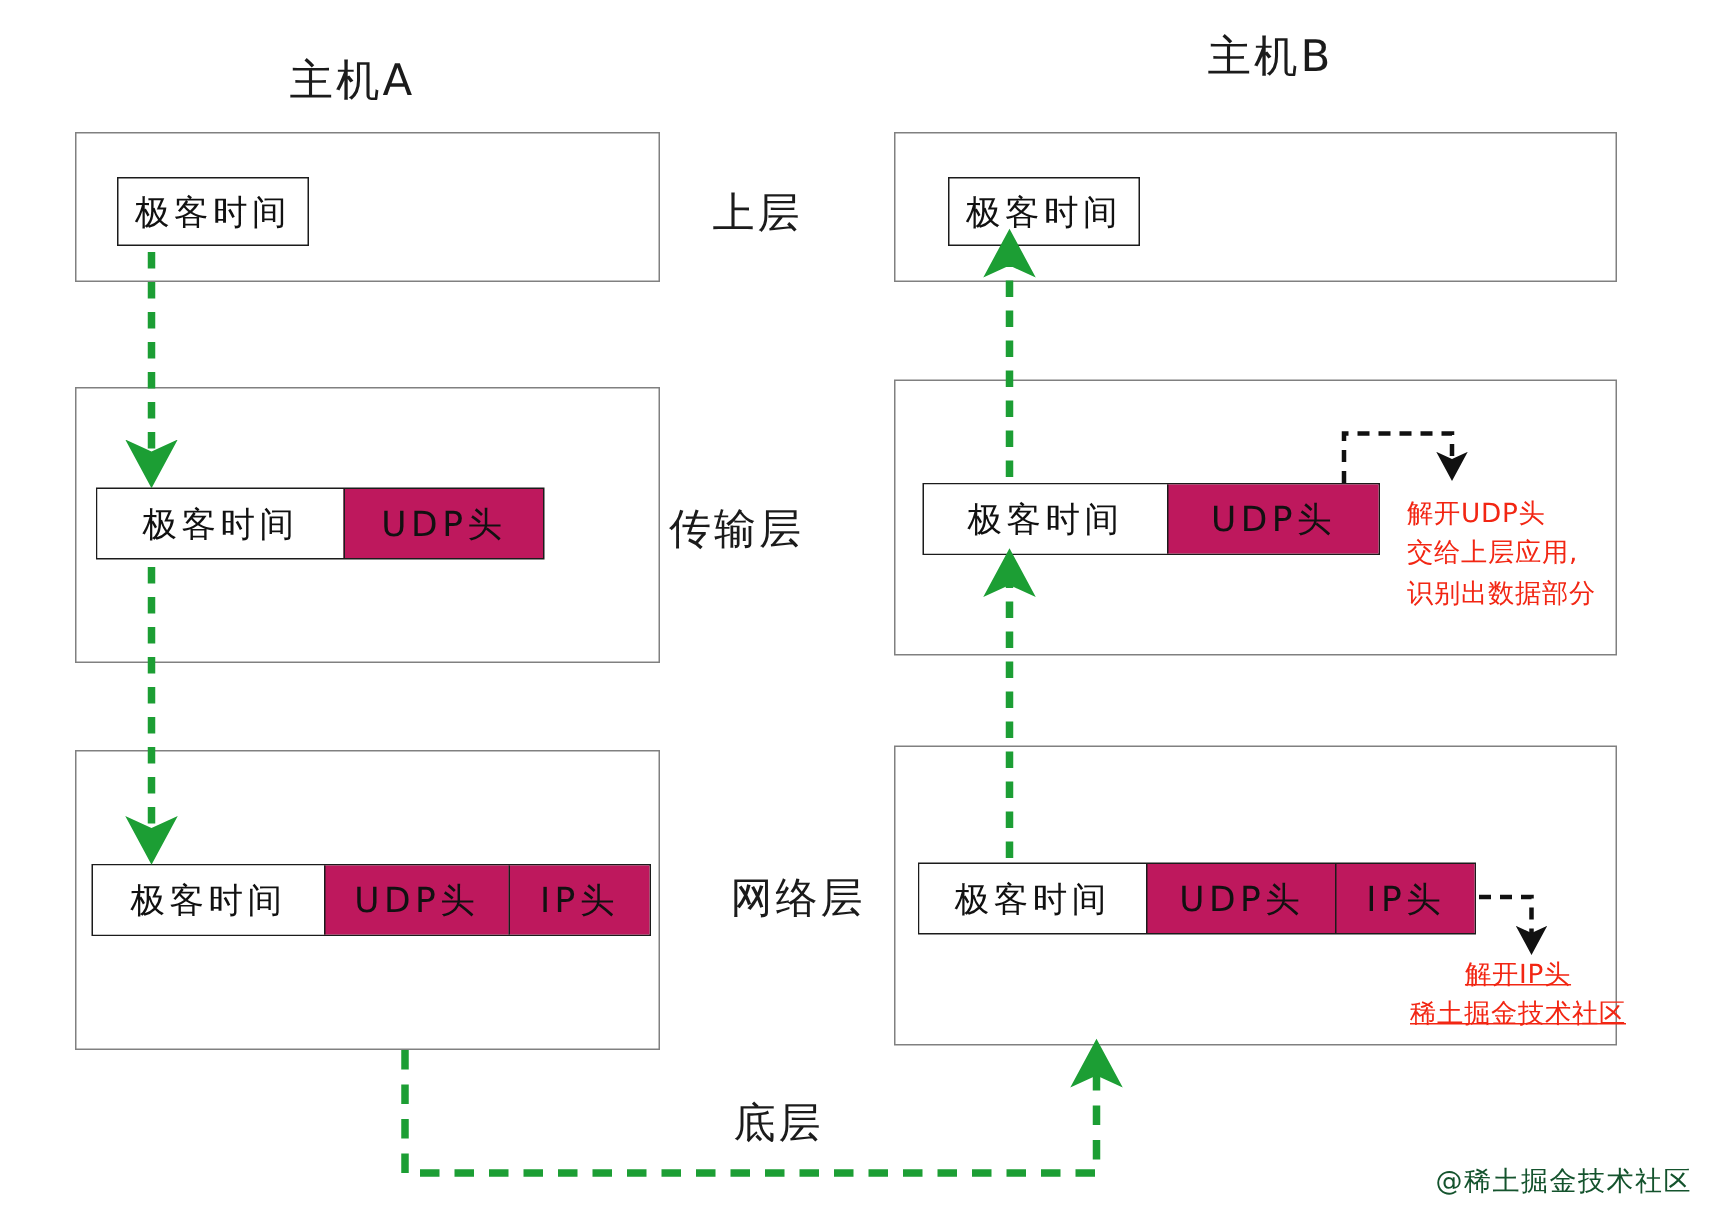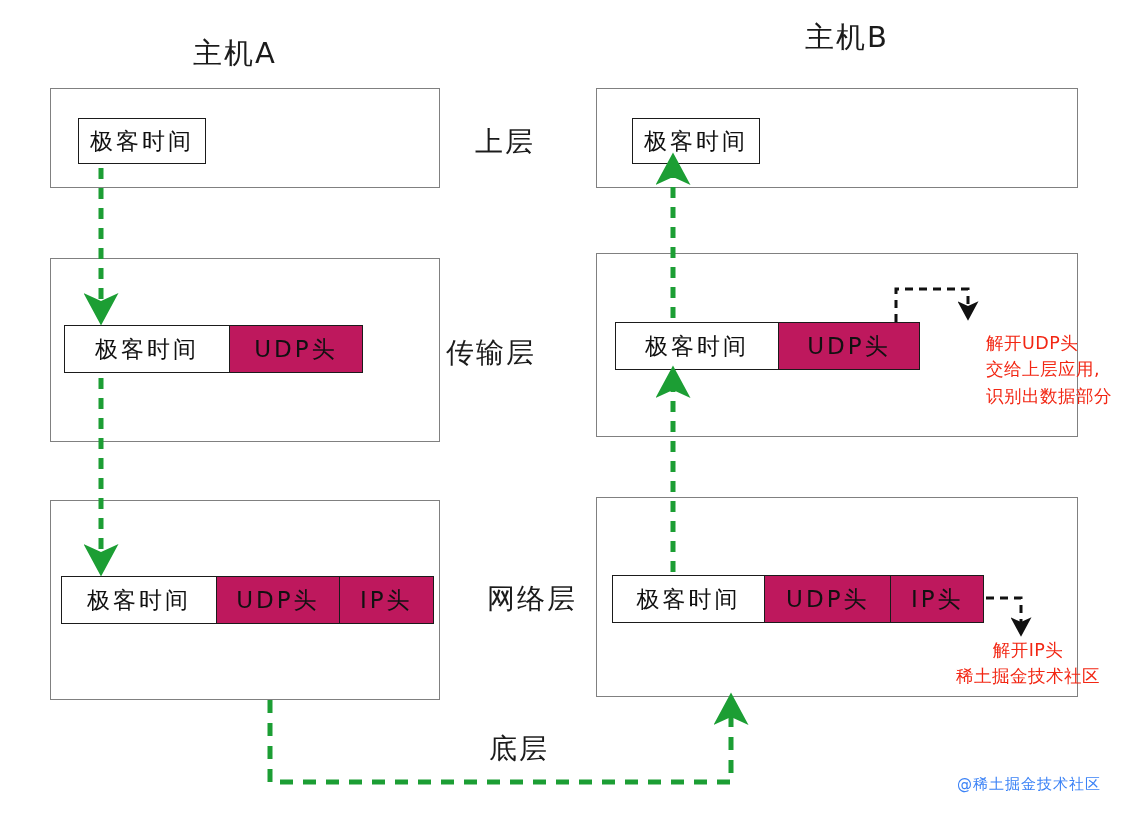--- a/index.html
+++ b/index.html
@@ -47,27 +47,27 @@
 
   
   .layer-label{
     position:absolute;font-size:28px;color:#1b1b1b;letter-spacing:2px;
     white-space:nowrap;text-align:center;
   }
 
   
   .note{
     position:absolute;color:#f22613;font-size:17.5px;line-height:1.5;
-    letter-spacing:0.5px;white-space:nowrap;margin-left:48px;
+    letter-spacing:0.5px;white-space:nowrap;
   }
   .note div{white-space:nowrap;}
 
   
   .watermark{
-    position:absolute;color:#3b82f6;font-size:15px;letter-spacing:1px;
+    position:absolute;color:#14532d;font-size:18px;letter-spacing:1px;
     white-space:nowrap;
   }
 </style>
 </head>
 <body>
 
 <div id="stage">
 
   <div class="col-title" style="left:193px;top:34px;">主机A</div>
   <div class="col-title" style="left:805px;top:18px;">主机B</div>
@@ -110,21 +110,21 @@
   <div class="layer-label" style="left:446px;top:334px;">传输层</div>
   <div class="layer-label" style="left:487px;top:580px;">网络层</div>
   <div class="layer-label" style="left:489px;top:730px;text-align:right;">底层</div>
 
   <div class="note" style="left:938px;top:330px;">
     <div>解开UDP头</div>
     <div>交给上层应用,</div>
     <div>识别出数据部分</div>
   </div>
 
-  <div class="note" style="left:908px;top:637px;">
+  <div class="note" style="left:940px;top:637px;text-decoration:underline;">
     <div style="text-align:center;">解开IP头</div>
     <div>稀土掘金技术社区</div>
   </div>
 
   <div class="watermark" style="left:957px;top:775px;">@稀土掘金技术社区</div>
 
   <svg class="svg-layer" viewBox="0 0 1142 814">
     <defs>
       <marker id="green-arrow" markerWidth="7" markerHeight="7" refX="2.6" refY="3.5" orient="auto" markerUnits="strokeWidth">
         <path d="M0,0 L6.5,3.5 L0,7 L1.6,3.5 z" fill="#1c9e34"></path>

